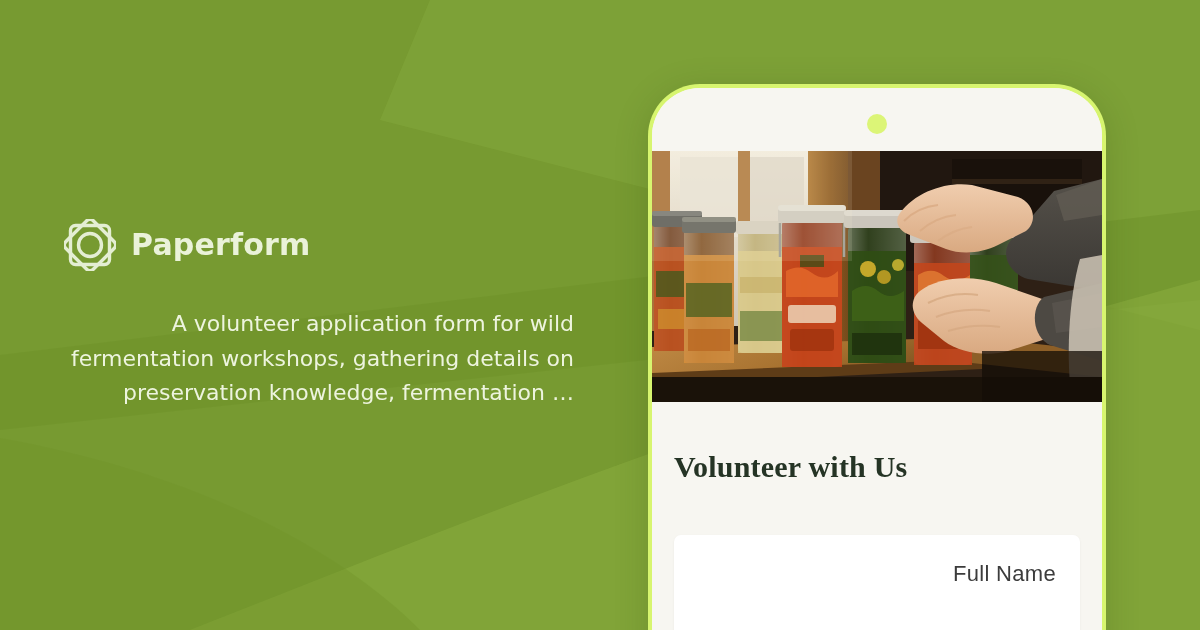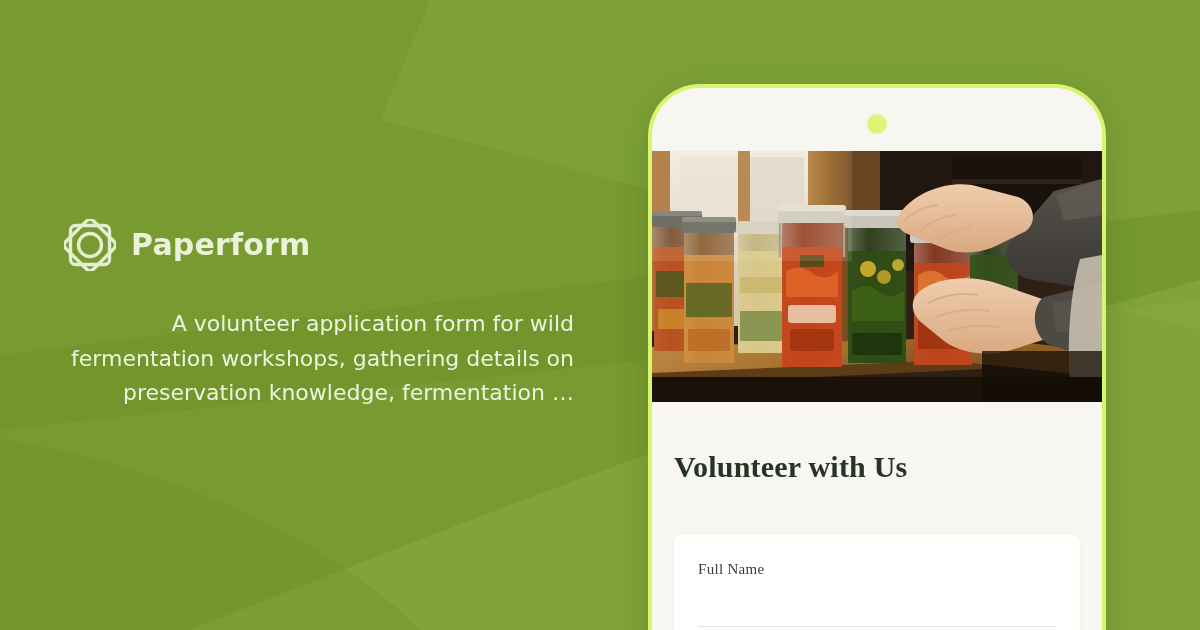--- a/index.html
+++ b/index.html
@@ -118,24 +118,25 @@
   }
   .field-card {
     margin-top:51px;
     background:#ffffff;
     border-radius:7px 7px 0 0;
     padding:26px 24px 0 24px;
     height:120px;
     box-shadow:0 1px 3px rgba(0,0,0,0.05);
   }
   .field-label {
-    font-size:15px;
+    font-size:22px;
     color:#3c3c3c;
     letter-spacing:0.3px;
-    font-family:Liberation Serif, serif;
+    font-family:Liberation Sans, sans-serif;
+    text-align:right;
   }
   .field-input {
     margin-top:48px;
     height:1px;
     background:#e3e3e0;
     width:100%;
   }
 </style>
 </head>
 <body>

